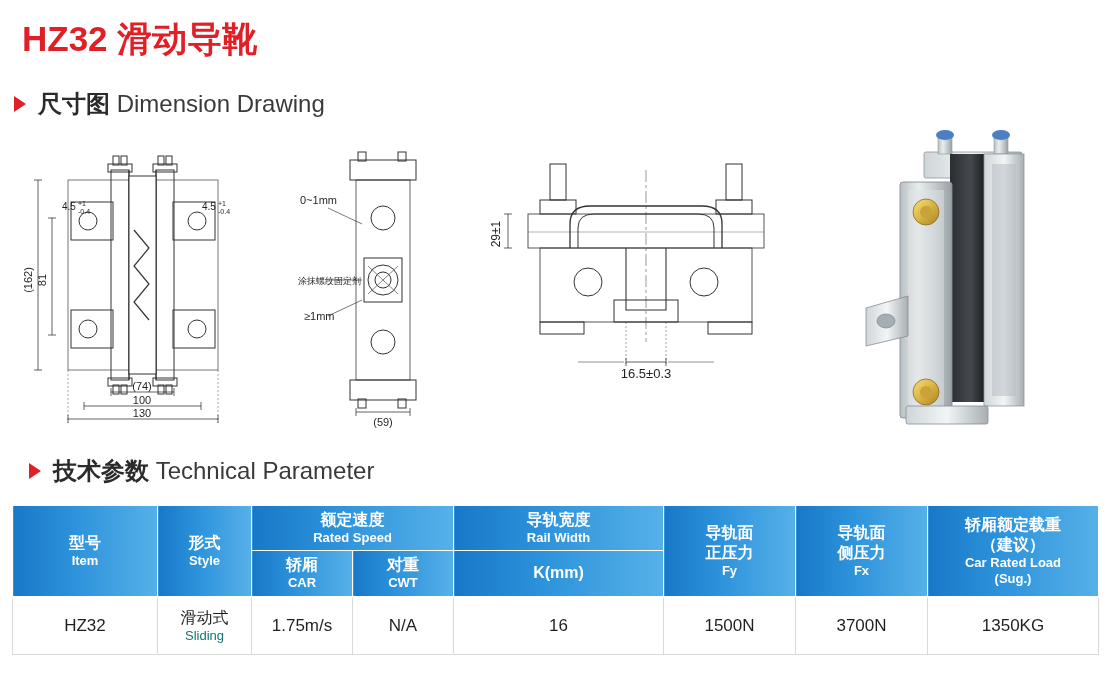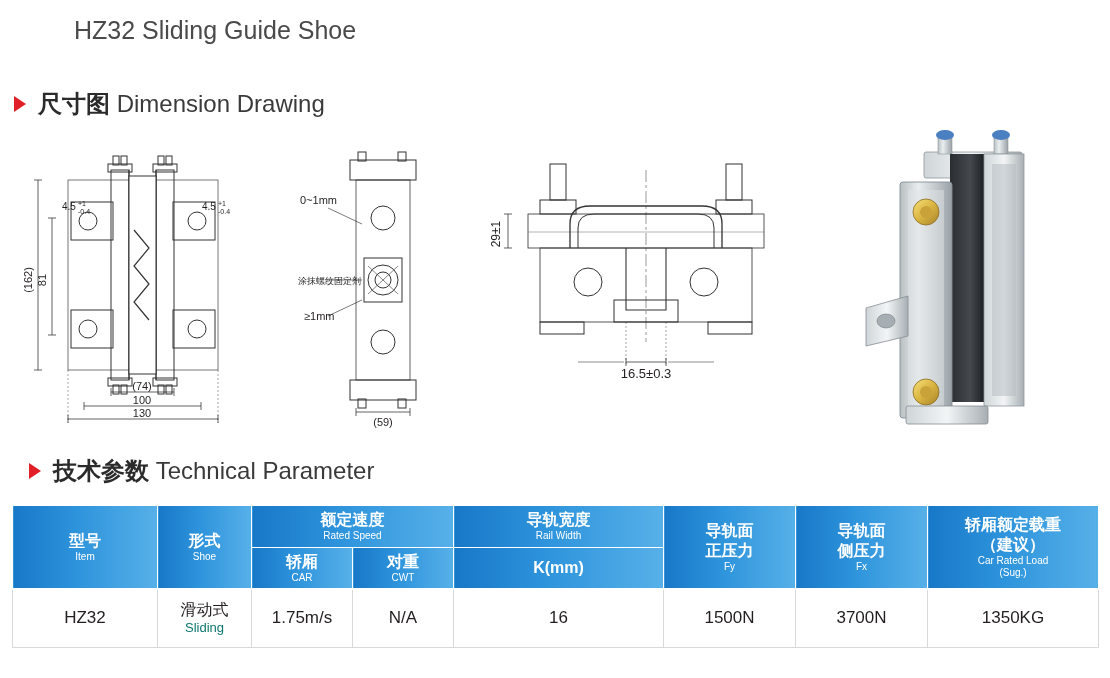--- a/index.html
+++ b/index.html
@@ -88,38 +88,38 @@
     text-align: center;
     vertical-align: middle;
   }
   table.spec thead th {
     background: linear-gradient(to right, #1878c8 0%, #2e94dc 45%, #57b0e8 100%);
     color: #ffffff;
     font-weight: normal;
     padding: 4px 2px;
   }
   .th-cn { font-size: 16px; font-weight: bold; display: block; line-height: 1.25; }
-  .th-en { font-size: 10px; display: block; line-height: 1.25; font-weight: normal; }
+  .th-en { font-size: 13px; display: block; line-height: 1.25; font-weight: bold; }
   table.spec tbody td {
     background: #ffffff;
     border: 1px solid #d9d9d9;
     height: 58px;
     font-size: 17px;
     color: #231f20;
   }
   td.item-cell { color: #1aa3d8; font-size: 18px; }
   .td-cn { font-size: 16px; display: block; line-height: 1.25; }
   .td-en { font-size: 13px; display: block; line-height: 1.25; color: #0f766e; }
   .row-sep-top { border-top: 2px solid #ffffff !important; }
 </style>
 </head>
 <body>
 
 <div class="header">
-  <div class="title-en">HZ32 Sliding Guide Shoe</div>
+  <div class="title-cn">HZ32 滑动导靴</div>
 </div>
 
 <div class="section-head" id="sec-dim">
   <span class="tri"></span>
   <span class="section-label">
     <span class="cn">尺寸图</span>
     <span>Dimension Drawing</span>
   </span>
 </div>
 
@@ -346,21 +346,21 @@
       <col style="width:171px">
     </colgroup>
     <thead>
       <tr>
         <th rowspan="2">
           <span class="th-cn">型号</span>
           <span class="th-en">Item</span>
         </th>
         <th rowspan="2">
           <span class="th-cn">形式</span>
-          <span class="th-en">Shoe</span>
+          <span class="th-en">Style</span>
         </th>
         <th colspan="2">
           <span class="th-cn">额定速度</span>
           <span class="th-en">Rated Speed</span>
         </th>
         <th>
           <span class="th-cn">导轨宽度</span>
           <span class="th-en">Rail Width</span>
         </th>
         <th rowspan="2">

